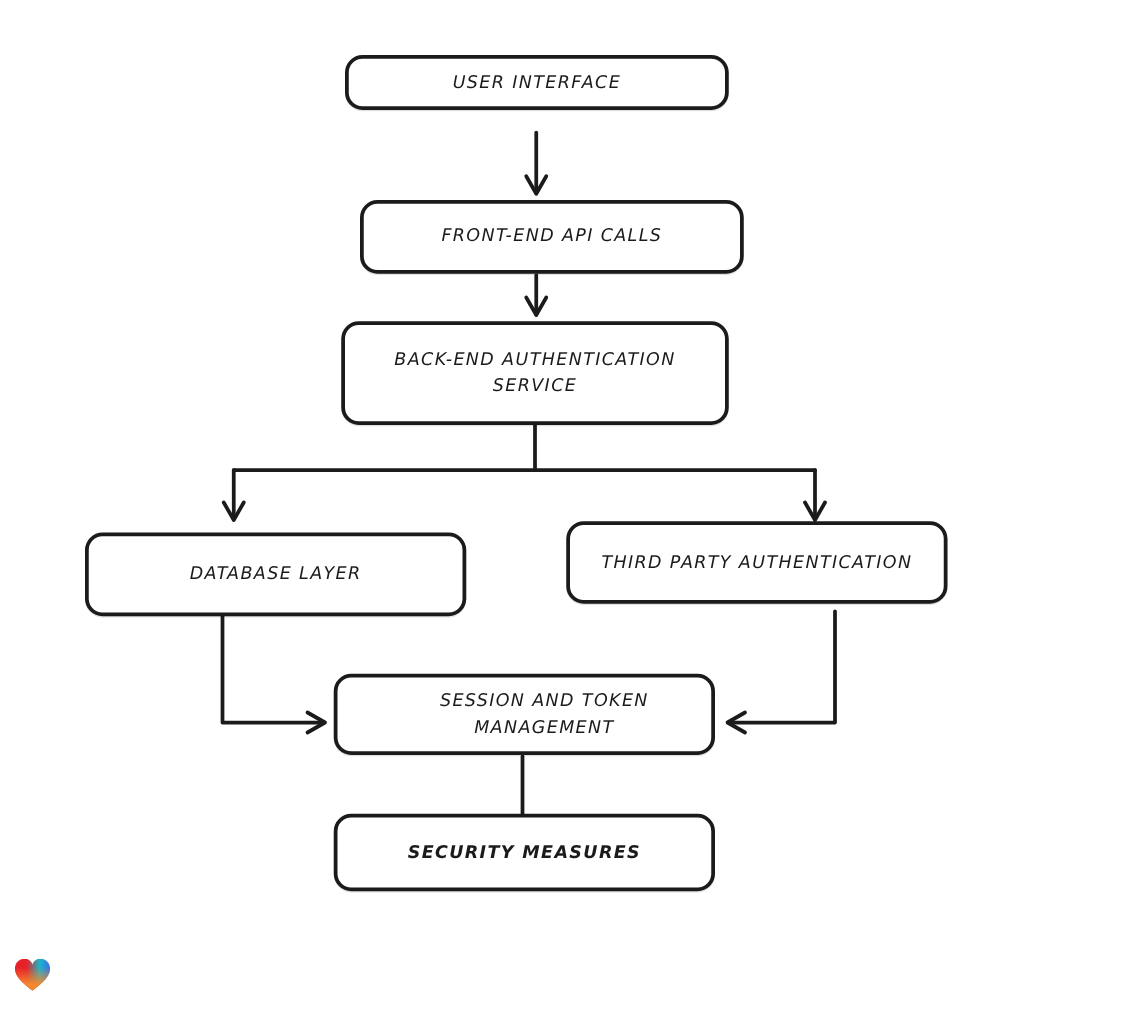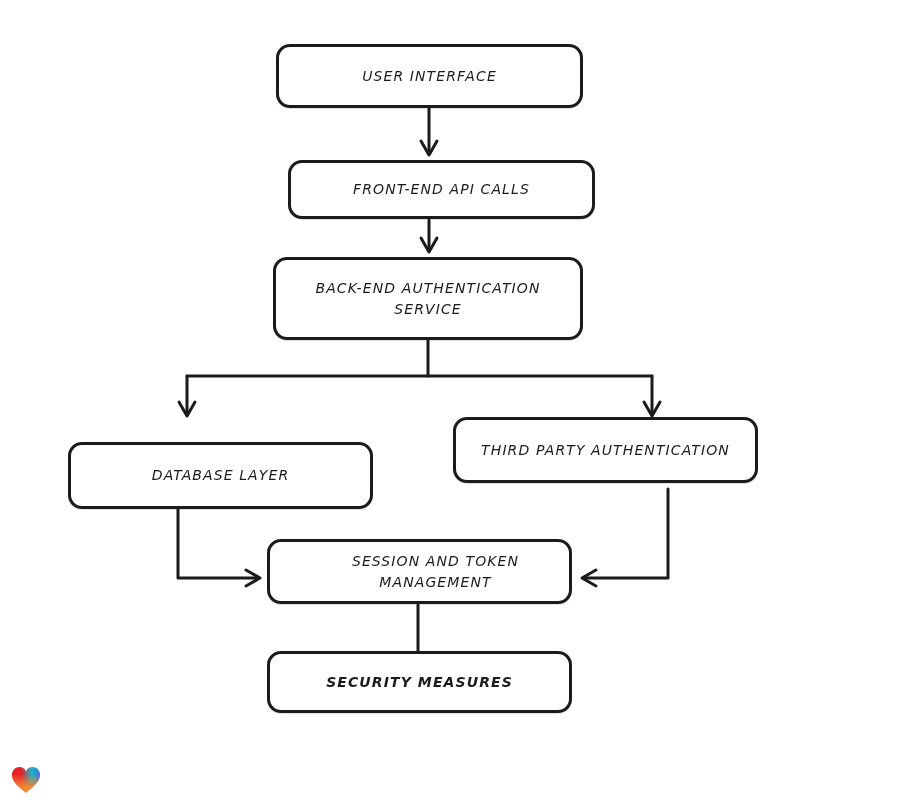--- a/index.html
+++ b/index.html
@@ -44,24 +44,24 @@
   }
   .node-label {
     font-style: italic;
     font-size: 14px;
     letter-spacing: 1.1px;
     line-height: 1.5;
     color: var(--stroke, #1b1b1b);
     white-space: pre-line;
     padding: 0 10px;
   }
-  .n1 { left: 276px; top: 44px;  width: 307px; height: 64px; }
+  .n1 { left: 276px; top: 44px;  width: 307px; height: 44px; }
   .n2 { left: 276px; top: 160px; width: 307px; height: 59px; margin-left: 12px; }
   .n3 { left: 273px; top: 257px; width: 310px; height: 83px; justify-content: center; }
-  .n4 { left: 68px;  top: 442px; width: 305px; height: 67px; }
+  .n4 { left: 68px;  top: 426px; width: 305px; height: 67px; }
   .n5 { left: 453px; top: 417px; width: 305px; height: 66px; }
   .n6 { left: 267px; top: 539px; width: 305px; height: 65px; padding-left: 32px; }
   .n7 { left: 267px; top: 651px; width: 305px; height: 62px; font-weight: bold; }
   .logo {
     position: absolute;
     left: 10px;
     top: 764px;
     width: 32px;
     height: 33px;
     z-index: 2;

